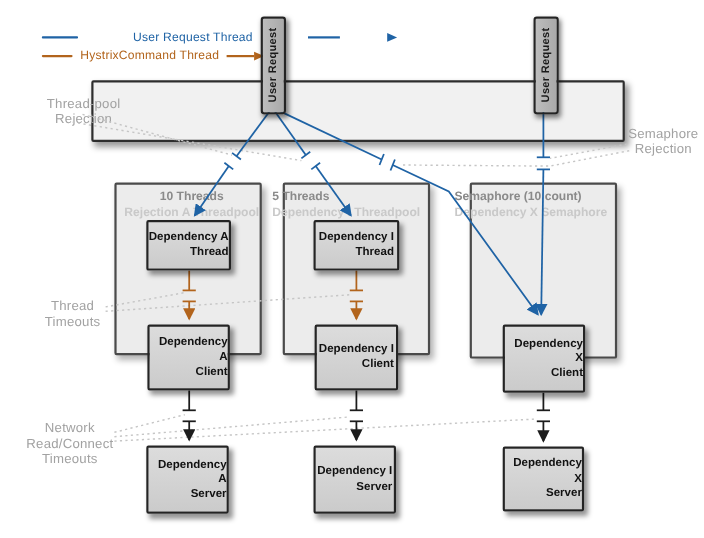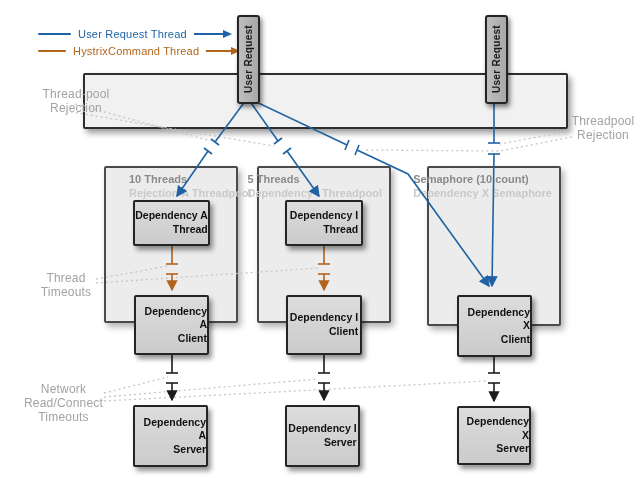--- a/index.html
+++ b/index.html
@@ -21,21 +21,21 @@
     left:83px;top:73px;width:481px;height:52px;background:#f1f1f1;
     border:2px solid #2e2e2e;border-radius:2px;box-shadow:3px 4px 6px rgba(0,0,0,.40);
   }
   .pool{
     background:#ececec;border:2px solid #4a4a4a;border-radius:2px;
     box-shadow:3px 4px 6px rgba(0,0,0,.30);
   }
   .pool-head{position:absolute;top:5px;line-height:1.25;white-space:nowrap;}
   .pool-title{display:block;font-size:11px;font-weight:bold;color:#8a8a8a;}
   .pool-sub{display:block;font-size:11px;font-weight:bold;color:#c9c9c9;}
-  .align-left{left:23px;text-align:left;}
+  .align-left{left:7px;text-align:center;}
   .align-right{right:7px;text-align:left;}
   
   .node{
     display:flex;align-items:center;justify-content:center;text-align:right;
     background:linear-gradient(180deg,#dcdcdc 0%,#cbcbcb 100%);
     border:2px solid #242424;border-radius:2px;
     box-shadow:3px 4px 5px rgba(0,0,0,.42);
     font-size:10.5px;font-weight:bold;color:#111;line-height:1.3;
     white-space:pre-line;z-index:3;
   }
@@ -56,21 +56,21 @@
     white-space:pre-line;letter-spacing:.2px;
   }
   
   .wires{position:absolute;left:0;top:0;width:640px;height:489px;z-index:2;}
 </style>
 </head>
 <body>
 
 <div class="stage">
 
-  <div class="legend-row" style="left:38px;top:28px;">
+  <div class="legend-row" style="left:38px;top:28px;gap:43px;">
     <span class="legend-line" style="width:33px;background:#1f63a5;"></span>
     <span class="legend-label blue-t">User Request Thread</span>
     <span class="legend-arrowline" style="width:29px;background:#1f63a5;"></span>
     <span class="legend-arrowhead" style="border-left:9px solid #1f63a5;"></span>
   </div>
   <div class="legend-row" style="left:38px;top:45px;">
     <span class="legend-line" style="width:28px;background:#b2641c;"></span>
     <span class="legend-label orange-t">HystrixCommand Thread</span>
     <span class="legend-arrowline" style="width:25px;background:#b2641c;"></span>
     <span class="legend-arrowhead" style="border-left:9px solid #b2641c;"></span>
@@ -195,21 +195,21 @@
 
   <div class="abs node" style="left:133px;top:405px;width:71px;height:58px;">Dependency A
 Server</div>
   <div class="abs node" style="left:285px;top:405px;width:71px;height:58px;">Dependency I
 Server</div>
   <div class="abs node" style="left:457px;top:406px;width:70px;height:55px;">Dependency X
 Server</div>
 
   <div class="abs annot" style="left:0px;top:87px;width:82px;padding-left:35px;">Thread-pool
 Rejection</div>
-  <div class="abs annot" style="left:566px;top:114px;width:74px;">Threadpool
+  <div class="abs annot" style="left:566px;top:114px;width:74px;">Semaphore
 Rejection</div>
   <div class="abs annot" style="left:26px;top:271px;width:80px;">Thread
 Timeouts</div>
   <div class="abs annot" style="left:11px;top:382px;width:105px;">Network
 Read/Connect
 Timeouts</div>
 
 </div>
 
 </body></html>

